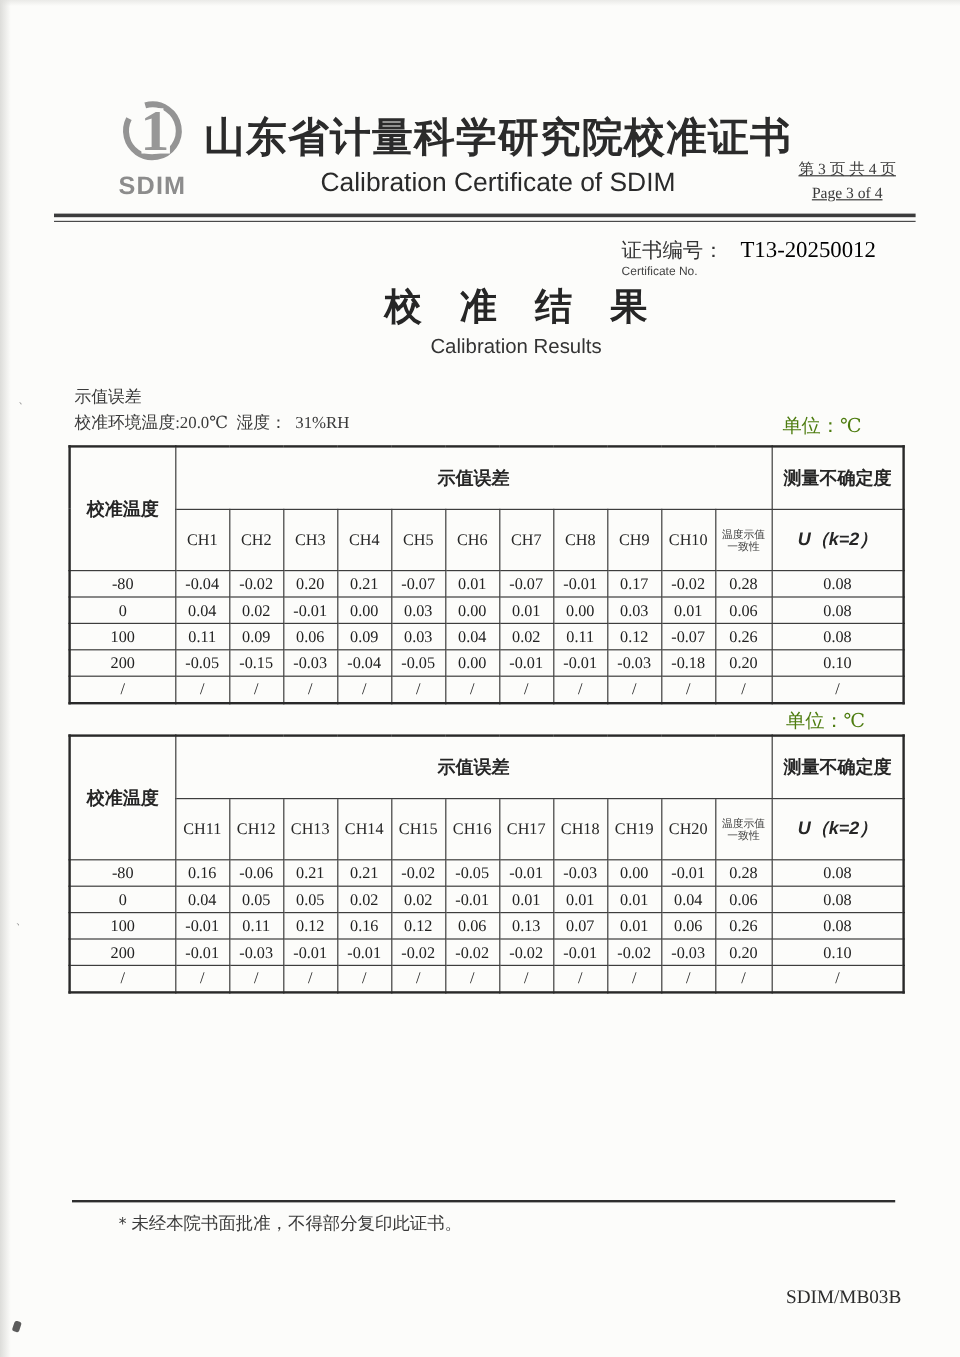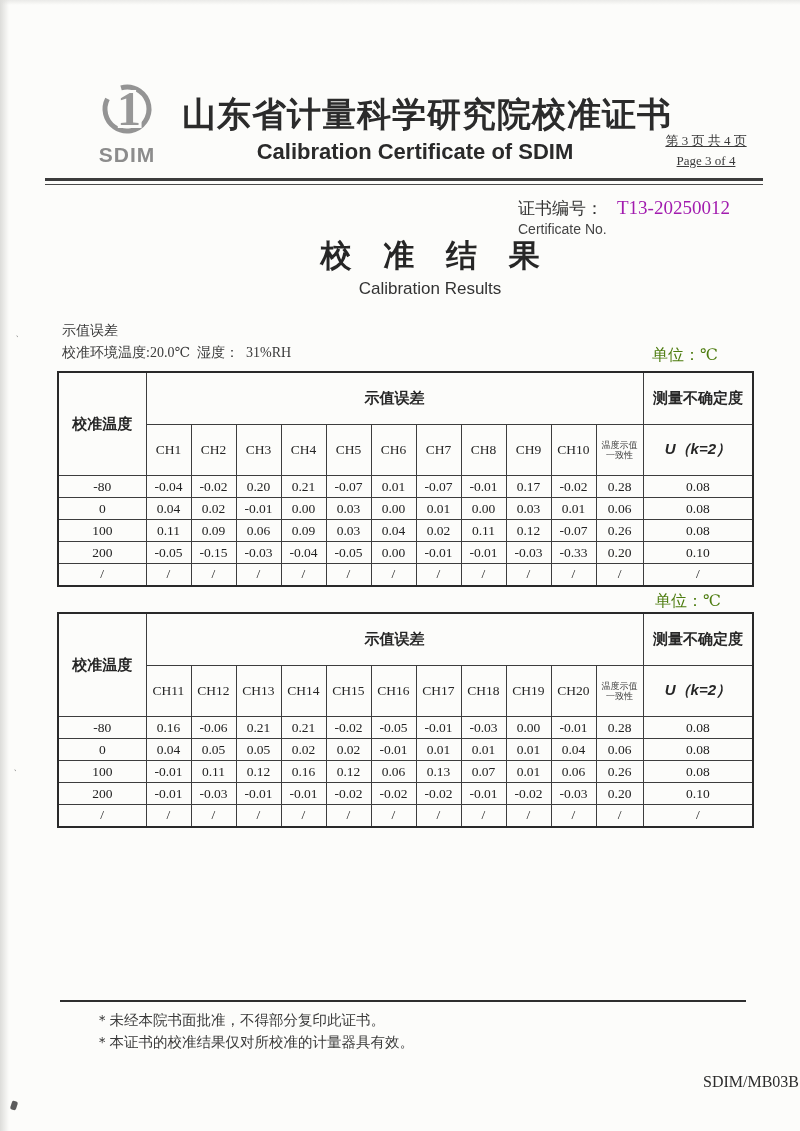--- a/index.html
+++ b/index.html
@@ -10,36 +10,36 @@
   }
   .edge-shadow{position:absolute;left:0;top:0;width:9px;height:100%;
     background:linear-gradient(90deg,#cfcfcc,rgba(252,252,250,0));opacity:.7;}
   .top-shadow{position:absolute;left:0;top:0;width:100%;height:5px;
     background:linear-gradient(180deg,#dededb,rgba(252,252,250,0));opacity:.6;}
 
   
   .logo{position:absolute;left:86px;top:82px;width:82px;text-align:center;}
   .logo-text{margin-top:-3px;font-family:"Liberation Sans","DejaVu Sans",sans-serif;
     font-weight:bold;font-size:21px;letter-spacing:1px;color:#8c8c8c;}
-  .title-zh{position:absolute;left:167px;top:92px;width:520px;text-align:center;
+  .title-zh{position:absolute;left:155px;top:92px;width:520px;text-align:center;
     font-size:34px;font-weight:bold;letter-spacing:1px;color:#2b2b2b;}
   .title-en{position:absolute;left:155px;top:139px;width:520px;text-align:center;
-    font-family:"Liberation Sans","DejaVu Sans",sans-serif;font-weight:bold;
+    font-family:"Liberation Sans","DejaVu Sans",sans-serif;font-weight:normal;
     font-size:22px;color:#2a2a2a;}
   .page-info{position:absolute;left:636px;top:131px;width:140px;text-align:center;
     font-size:13px;color:#3a3a3a;line-height:1.55;text-decoration:underline;}
   .header-rule{position:absolute;left:45px;top:178px;width:718px;height:3px;
     border-top:3px solid #3c3c3c;border-bottom:1px solid #4a4a4a;}
 
   
   .cert-no{position:absolute;left:518px;top:197px;}
   .cert-label{font-size:17px;color:#333;}
-  .cert-num{font-size:19px;margin-left:14px;color:#a21caf;}
+  .cert-num{font-size:19px;margin-left:14px;color:#000000;}
   .cert-en{margin-top:1px;font-family:"Liberation Sans","DejaVu Sans",sans-serif;
-    font-size:14px;color:#444;}
+    font-size:10px;color:#444;}
 
   
   .results-zh{position:absolute;left:30px;top:235px;width:800px;text-align:center;
     font-size:31px;font-weight:bold;word-spacing:24px;color:#262626;}
   .results-en{position:absolute;left:30px;top:279px;width:800px;text-align:center;
     font-family:"Liberation Sans","DejaVu Sans",sans-serif;font-size:17px;color:#333;}
 
   
   .device{position:absolute;left:62px;top:322px;font-size:14px;color:#3a3a3a;}
   .env{position:absolute;left:62px;top:344px;font-size:14px;color:#3a3a3a;white-space:pre;}
@@ -64,21 +64,21 @@
   th.unc{font-size:15px;font-weight:bold;}
   th.channel{font-size:13.5px;font-weight:normal;}
   th.cons-head{font-size:9px;font-weight:normal;line-height:1.15;padding:15px 3px;color:#3a3a3a;}
   th.u-head{font-size:15px;font-weight:bold;font-style:italic;
     font-family:"Liberation Sans","DejaVu Sans",sans-serif;}
   td.temp-cell,td.val-cell{font-size:13.5px;color:#222;}
 
   
   .footer-rule{position:absolute;left:60px;top:1000px;width:686px;border-top:2px solid #2e2e2e;}
   .notes{position:absolute;left:95px;top:1010px;font-size:14.5px;line-height:1.5;color:#3a3a3a;}
-  .doc-code{position:absolute;left:655px;top:1073px;font-size:16px;color:#2c2c2c;margin-left:48px;}
+  .doc-code{position:absolute;left:655px;top:1073px;font-size:16px;color:#2c2c2c;}
 
   
   .speck{position:absolute;color:#8d8d8d;font-size:10px;}
   .speck-dark{position:absolute;left:11px;top:1101px;width:6px;height:9px;
     background:#5c5c5c;transform:rotate(18deg);border-radius:2px;}
 </style>
 </head>
 <body>
 
 <div class="paper">
@@ -200,21 +200,21 @@
           <td class="temp-cell">200</td>
           <td class="val-cell">-0.05</td>
           <td class="val-cell">-0.15</td>
           <td class="val-cell">-0.03</td>
           <td class="val-cell">-0.04</td>
           <td class="val-cell">-0.05</td>
           <td class="val-cell">0.00</td>
           <td class="val-cell">-0.01</td>
           <td class="val-cell">-0.01</td>
           <td class="val-cell">-0.03</td>
-          <td class="val-cell">-0.33</td>
+          <td class="val-cell">-0.18</td>
           <td class="val-cell">0.20</td>
           <td class="val-cell">0.10</td>
         </tr>
         <tr>
           <td class="temp-cell">/</td>
           <td class="val-cell">/</td>
           <td class="val-cell">/</td>
           <td class="val-cell">/</td>
           <td class="val-cell">/</td>
           <td class="val-cell">/</td>
@@ -342,20 +342,19 @@
           <td class="val-cell">/</td>
           <td class="val-cell">/</td>
           <td class="val-cell">/</td>
         </tr>
       </tbody>
   </table>
 
   <div class="footer-rule"></div>
   <div class="notes">
     <div>＊未经本院书面批准，不得部分复印此证书。</div>
-    <div>＊本证书的校准结果仅对所校准的计量器具有效。</div>
   </div>
   <div class="doc-code">SDIM/MB03B</div>
 
   <div class="speck" style="left:15px;top:326px;">、</div>
   <div class="speck" style="left:13px;top:760px;">、</div>
   <div class="speck-dark"></div>
 </div>
 
 </body></html>

